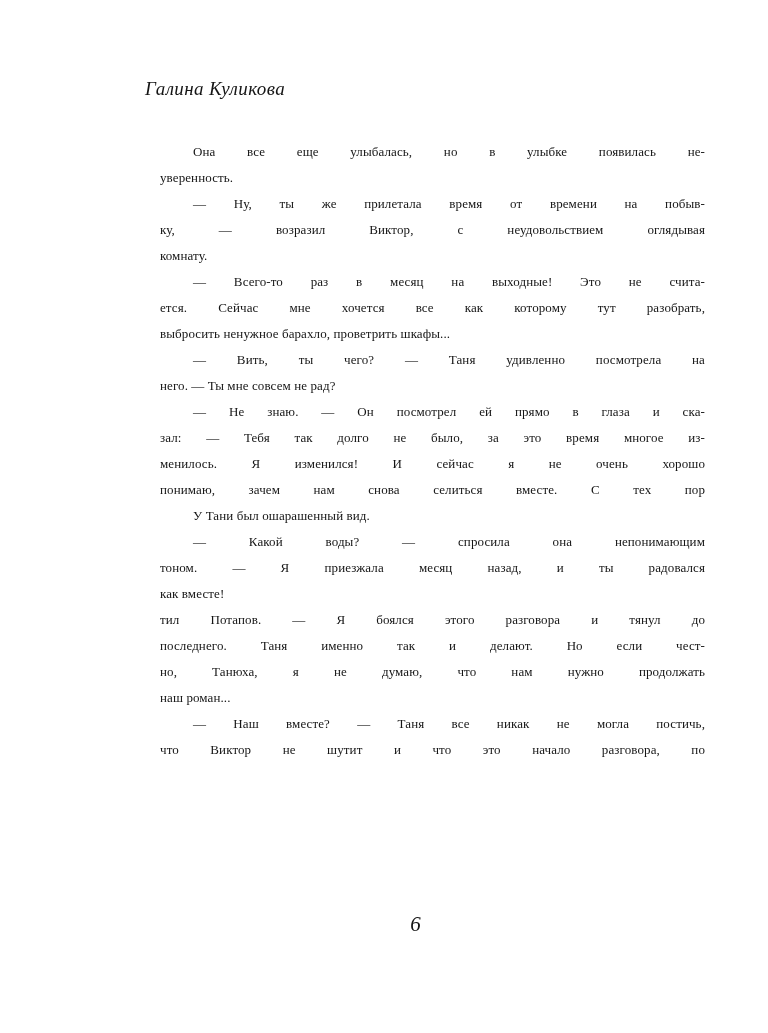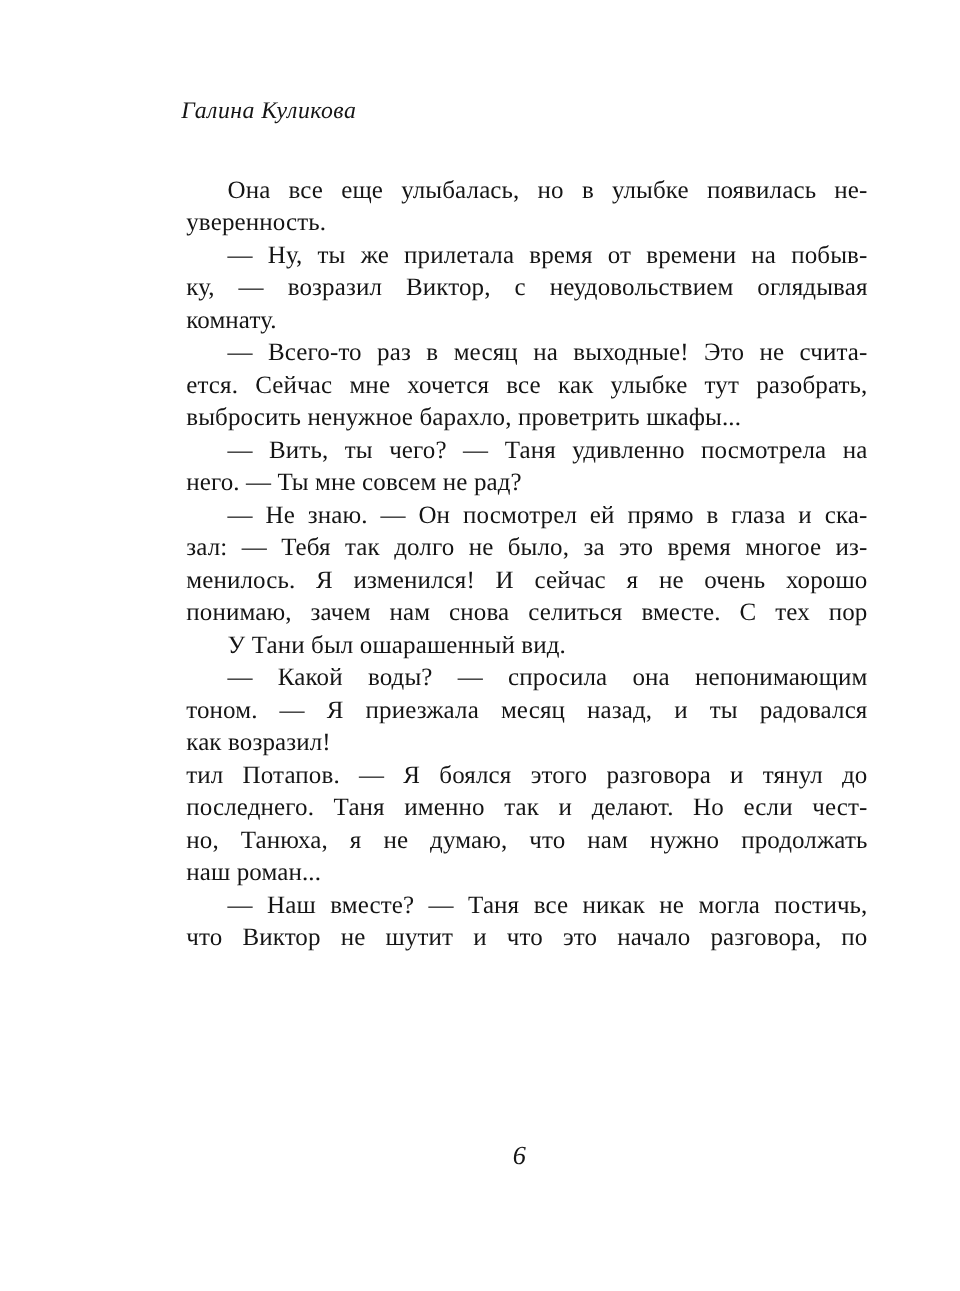--- a/index.html
+++ b/index.html
@@ -20,23 +20,23 @@
     position: absolute;
     top: 78px;
     left: 145px;
     font-size: 19px;
     font-style: italic;
     letter-spacing: 0.4px;
   }
   .text-block {
     position: absolute;
     top: 139px;
-    left: 149px;
+    left: 160px;
     width: 545px;
-    font-size: 20px;
+    font-size: 13px;
     line-height: 26px;
     letter-spacing: 0.1px;
   }
   .paragraph {
     margin: 0;
     padding: 0;
   }
   .line {
     text-align: justify;
     text-align-last: justify;
@@ -69,40 +69,40 @@
         <div class="line first">Она все еще улыбалась, но в улыбке появилась не-</div>
         <div class="line para-end">уверенность.</div>
       </div>
       <div class="paragraph">
         <div class="line first">— Ну, ты же прилетала время от времени на побыв-</div>
         <div class="line">ку, — возразил Виктор, с неудовольствием оглядывая</div>
         <div class="line para-end">комнату.</div>
       </div>
       <div class="paragraph">
         <div class="line first">— Всего-то раз в месяц на выходные! Это не счита-</div>
-        <div class="line">ется. Сейчас мне хочется все как улыбке тут разобрать,</div>
+        <div class="line">ется. Сейчас мне хочется все как которому тут разобрать,</div>
         <div class="line para-end">выбросить ненужное барахло, проветрить шкафы...</div>
       </div>
       <div class="paragraph">
         <div class="line first">— Вить, ты чего? — Таня удивленно посмотрела на</div>
         <div class="line para-end">него. — Ты мне совсем не рад?</div>
       </div>
       <div class="paragraph">
         <div class="line first">— Не знаю. — Он посмотрел ей прямо в глаза и ска-</div>
         <div class="line">зал: — Тебя так долго не было, за это время многое из-</div>
         <div class="line">менилось. Я изменился! И сейчас я не очень хорошо</div>
         <div class="line">понимаю, зачем нам снова селиться вместе. С тех пор</div>
       </div>
       <div class="paragraph">
         <div class="line first para-end">У Тани был ошарашенный вид.</div>
       </div>
       <div class="paragraph">
         <div class="line first">— Какой воды? — спросила она непонимающим</div>
         <div class="line">тоном. — Я приезжала месяц назад, и ты радовался</div>
-        <div class="line para-end">как возразил!</div>
+        <div class="line para-end">как вместе!</div>
       </div>
       <div class="paragraph">
         <div class="line">тил Потапов. — Я боялся этого разговора и тянул до</div>
         <div class="line">последнего. Таня именно так и делают. Но если чест-</div>
         <div class="line">но, Танюха, я не думаю, что нам нужно продолжать</div>
         <div class="line para-end">наш роман...</div>
       </div>
       <div class="paragraph">
         <div class="line first">— Наш вместе? — Таня все никак не могла постичь,</div>
         <div class="line">что Виктор не шутит и что это начало разговора, по</div>

